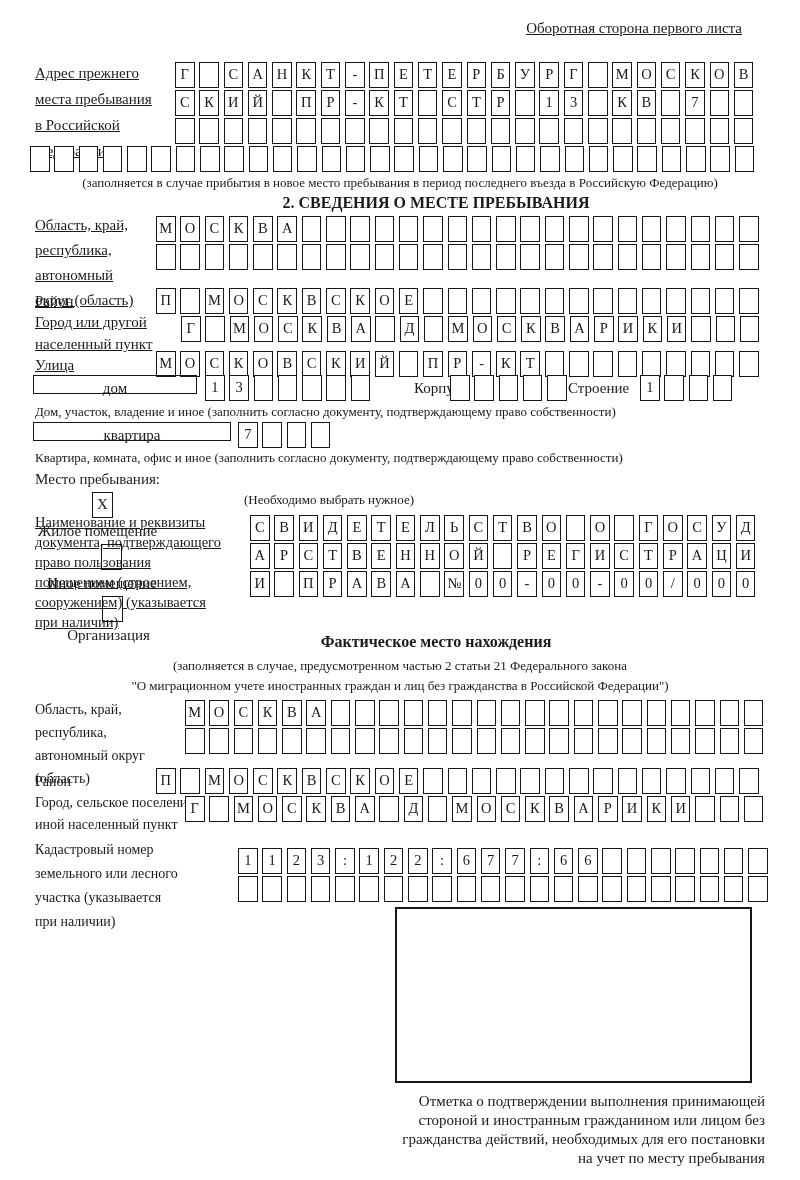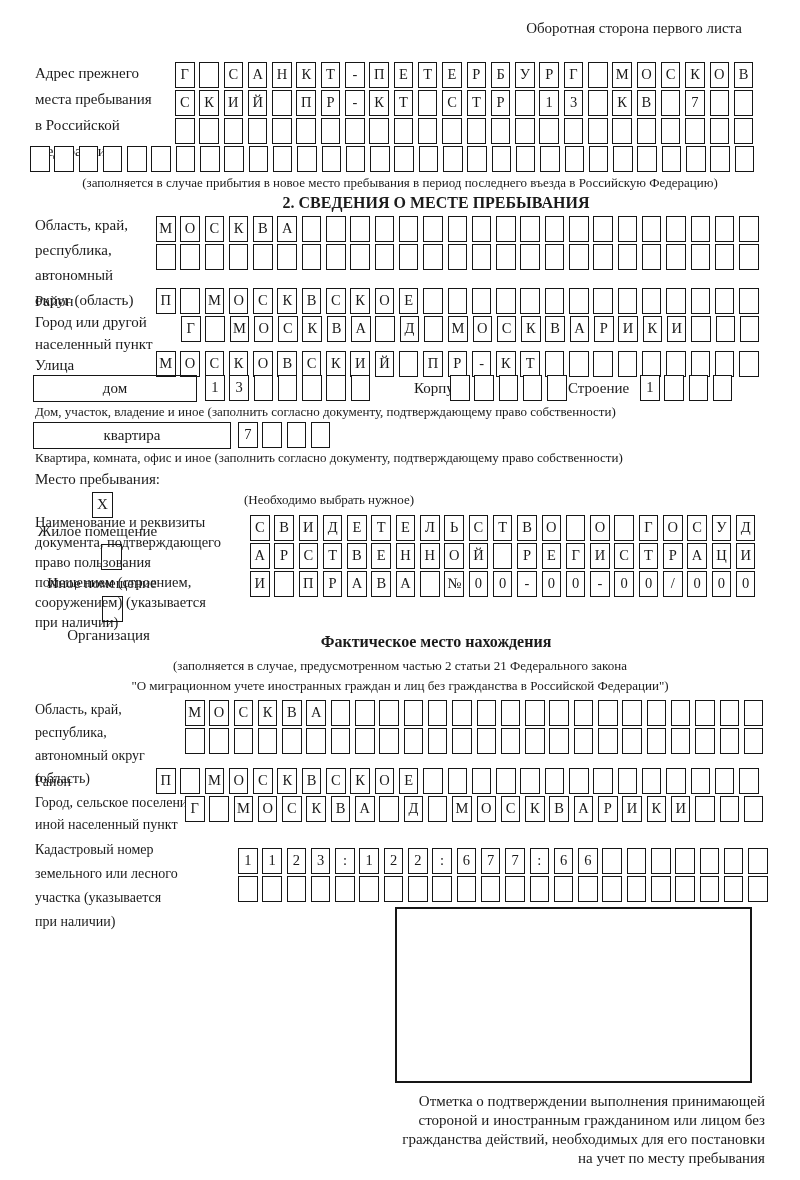--- a/index.html
+++ b/index.html
@@ -1,27 +1,27 @@
 <!DOCTYPE html>
 <html><head>
 <meta charset="utf-8">
 <style>
   html,body{margin:0;padding:0;background:#fff;}
   .page{position:relative;width:800px;height:1180px;background:#fff;color:#1a1a1a;
         font-family:"Liberation Serif",serif;overflow:hidden;}
   .cellrow{position:absolute;display:flex;gap:4.8px;}
   .cell{flex:0 0 auto;width:19.5px;height:26px;border:1.8px solid #161616;box-sizing:border-box;
         font:14.5px/22px "Liberation Serif",serif;text-align:center;background:#fff;}
-  .lbl{position:absolute;font:15px/25px "Liberation Serif",serif;white-space:pre-line;}
+  .lbl{position:absolute;font:15px/25px "Liberation Serif",serif;white-space:pre-line;text-decoration:underline;}
   .lbl2{position:absolute;font:14px/23px "Liberation Serif",serif;white-space:pre-line;}
   .inline-lbl{font:15px/26px "Liberation Serif",serif;}
   .note{position:absolute;font:13px/16px "Liberation Serif",serif;white-space:pre-line;}
   .center{left:0;width:800px;text-align:center;}
   .title{position:absolute;font:bold 16px/20px "Liberation Serif",serif;padding-left:36px;}
-  .labelbox{position:absolute;height:27px;border:1.9px solid #161616;box-sizing:border-box;
+  .labelbox{position:absolute;height:19px;border:1.9px solid #161616;box-sizing:border-box;
             text-align:center;font:15px/24px "Liberation Serif",serif;}
   .chk{display:inline-block;flex:0 0 auto;width:21px;height:26px;border:1.9px solid #161616;
        box-sizing:border-box;text-align:center;font:15px/23px "Liberation Serif",serif;}
   .bigbox{position:absolute;border:2.5px solid #161616;box-sizing:border-box;background:#fff;}
   .flexrow{position:absolute;display:flex;align-items:center;flex-direction:column;}
 </style>
 </head>
 <body>
 
 <div class="page">

